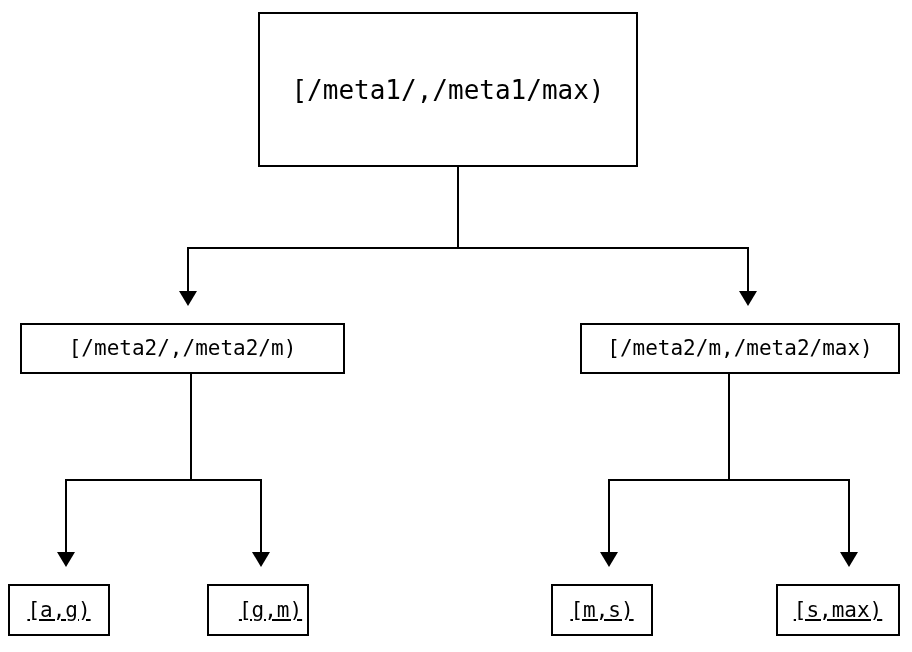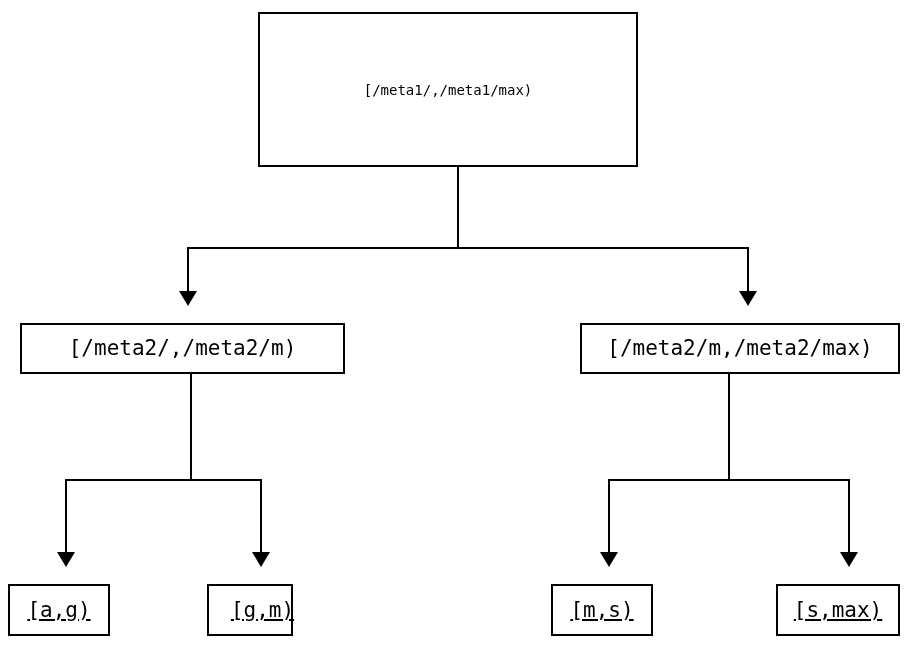--- a/index.html
+++ b/index.html
@@ -29,30 +29,30 @@
     white-space: pre;
   }
   .node-label {
     font-family: "DejaVu Sans Mono", "Liberation Mono", monospace;
     color: #000000;
     white-space: pre;
     line-height: 1;
   }
 
   .node.root        { left: 258px; top: 12px;  width: 380px; height: 155px; }
-  .node.root .node-label { font-size: 14px; letter-spacing: 0px; }
+  .node.root .node-label { font-size: 26px; letter-spacing: 0px; }
 
   .node.mid-left    { left: 20px;  top: 323px; width: 325px; height: 51px; }
   .node.mid-right   { left: 580px; top: 323px; width: 320px; height: 51px; }
   .node.mid .node-label { font-size: 21px; }
 
   .node.leaf        { top: 584px; height: 52px; }
   .node.leaf .node-label { font-size: 21px; text-decoration: underline; }
   .node.leaf-1      { left: 8px;   width: 102px; }
-  .node.leaf-2      { left: 207px; width: 86px; padding-left: 25px; }
+  .node.leaf-2      { left: 207px; width: 102px; padding-left: 25px; }
   .node.leaf-3      { left: 551px; width: 102px; }
   .node.leaf-4      { left: 776px; width: 124px; }
 
   
   .vline {
     position: absolute;
     width: 2px;
     background: #000000;
   }
   .hline {

